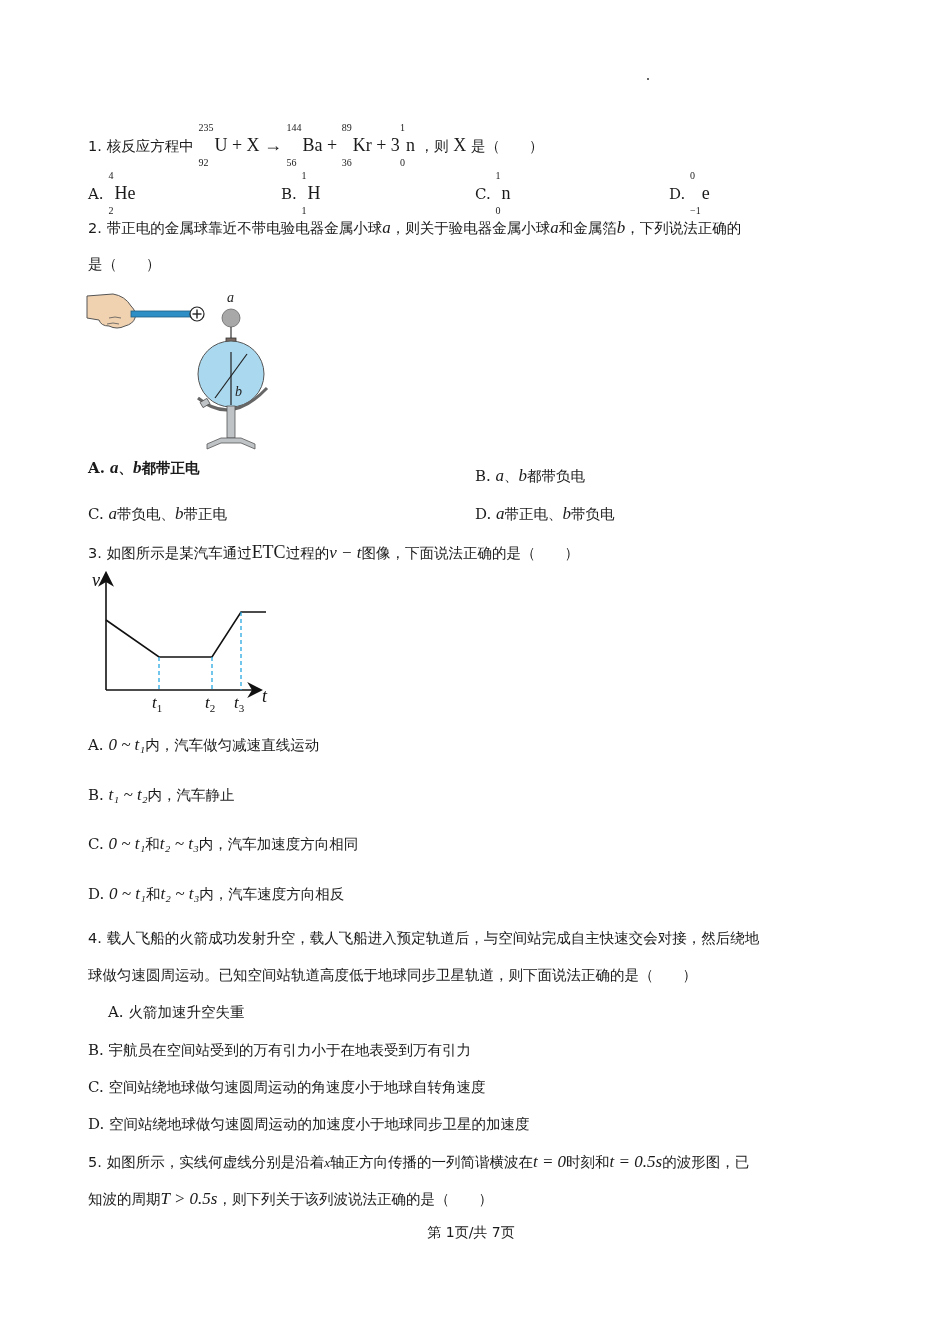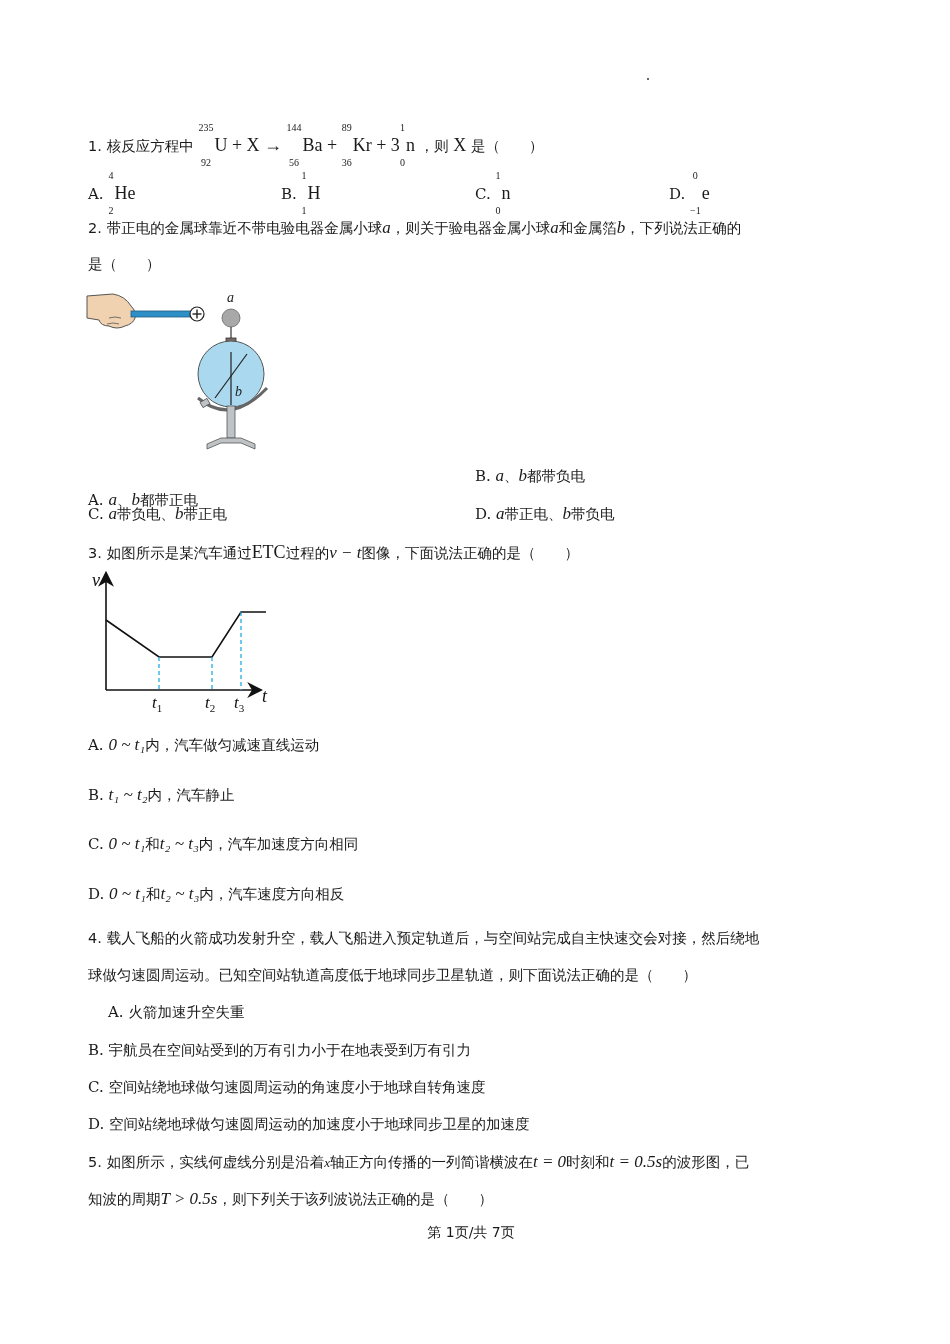--- a/index.html
+++ b/index.html
@@ -6,21 +6,21 @@
   body {
     width: 950px; height: 1344px; position: relative; overflow: hidden;
     font-family: "DejaVu Serif", "Liberation Serif", serif;
     color: #1a1a1a; font-size: 15px;
   }
   .abs { position: absolute; white-space: nowrap; }
   .cn { font-family: "DejaVu Sans", "Liberation Sans", sans-serif; font-size: 14.5px; }
   .it { font-style: italic; font-family: "Liberation Serif", "DejaVu Serif", serif; font-size: 17px; }
   .mathbig { font-family: "Liberation Serif", "DejaVu Serif", serif; font-size: 18px; }
   .nuc { display: inline-block; position: relative; vertical-align: baseline; }
-  .nuc .scr { display: inline-flex; flex-direction: column; align-items: center; vertical-align: middle;
+  .nuc .scr { display: inline-flex; flex-direction: column; align-items: flex-start; vertical-align: middle;
               font-size: 10px; line-height: 11px; margin-right: 1px; position: relative; top: -2px; gap: 24px; }
   .dot { position: absolute; left: 647px; top: 78px; width: 2px; height: 2px; background: #666; }
   .footer { left: 0; width: 942px; top: 1224px; text-align: center; font-size: 14px; }
   svg { position: absolute; overflow: visible; }
 </style>
 </head>
 <body>
 
 <div class="dot"></div>
 
@@ -108,21 +108,21 @@
   <line x1="146" y1="64" x2="146" y2="117" stroke="#222" stroke-width="1.2"></line>
   <line x1="130" y1="110" x2="162" y2="66" stroke="#222" stroke-width="1.2"></line>
   <text x="150" y="108" font-family="Liberation Serif, serif" font-style="italic" font-size="14" fill="#222">b</text>
 
   <path d="M113 110 Q146 138 182 100" stroke="#666" stroke-width="3" fill="none"></path>
   <rect x="116" y="112" width="8" height="6" fill="#bfc3c6" stroke="#555" stroke-width="0.8" transform="rotate(-30 120 115)"></rect>
   <rect x="142" y="118" width="8" height="32" fill="#bfc3c6" stroke="#555" stroke-width="0.8"></rect>
   <path d="M122 156 L136 150 L156 150 L170 156 L170 161 L156 155 L136 155 L122 161 Z" fill="#bfc3c6" stroke="#555" stroke-width="0.8"></path>
 </svg>
 
-<div class="abs" style="left:88px; top:490px;">
+<div class="abs" style="left:88px; top:458px;font-weight:bold;">
   <span>A.</span>
   <span class="it">a</span><span class="cn">、</span><span class="it">b</span><span class="cn">都带正电</span>
 </div>
 <div class="abs" style="left:475px; top:466px;">
   <span>B.</span>
   <span class="it">a</span><span class="cn">、</span><span class="it">b</span><span class="cn">都带负电</span>
 </div>
 <div class="abs" style="left:88px; top:504px;">
   <span>C.</span>
   <span class="it">a</span><span class="cn">带负电、</span><span class="it">b</span><span class="cn">带正电</span>

